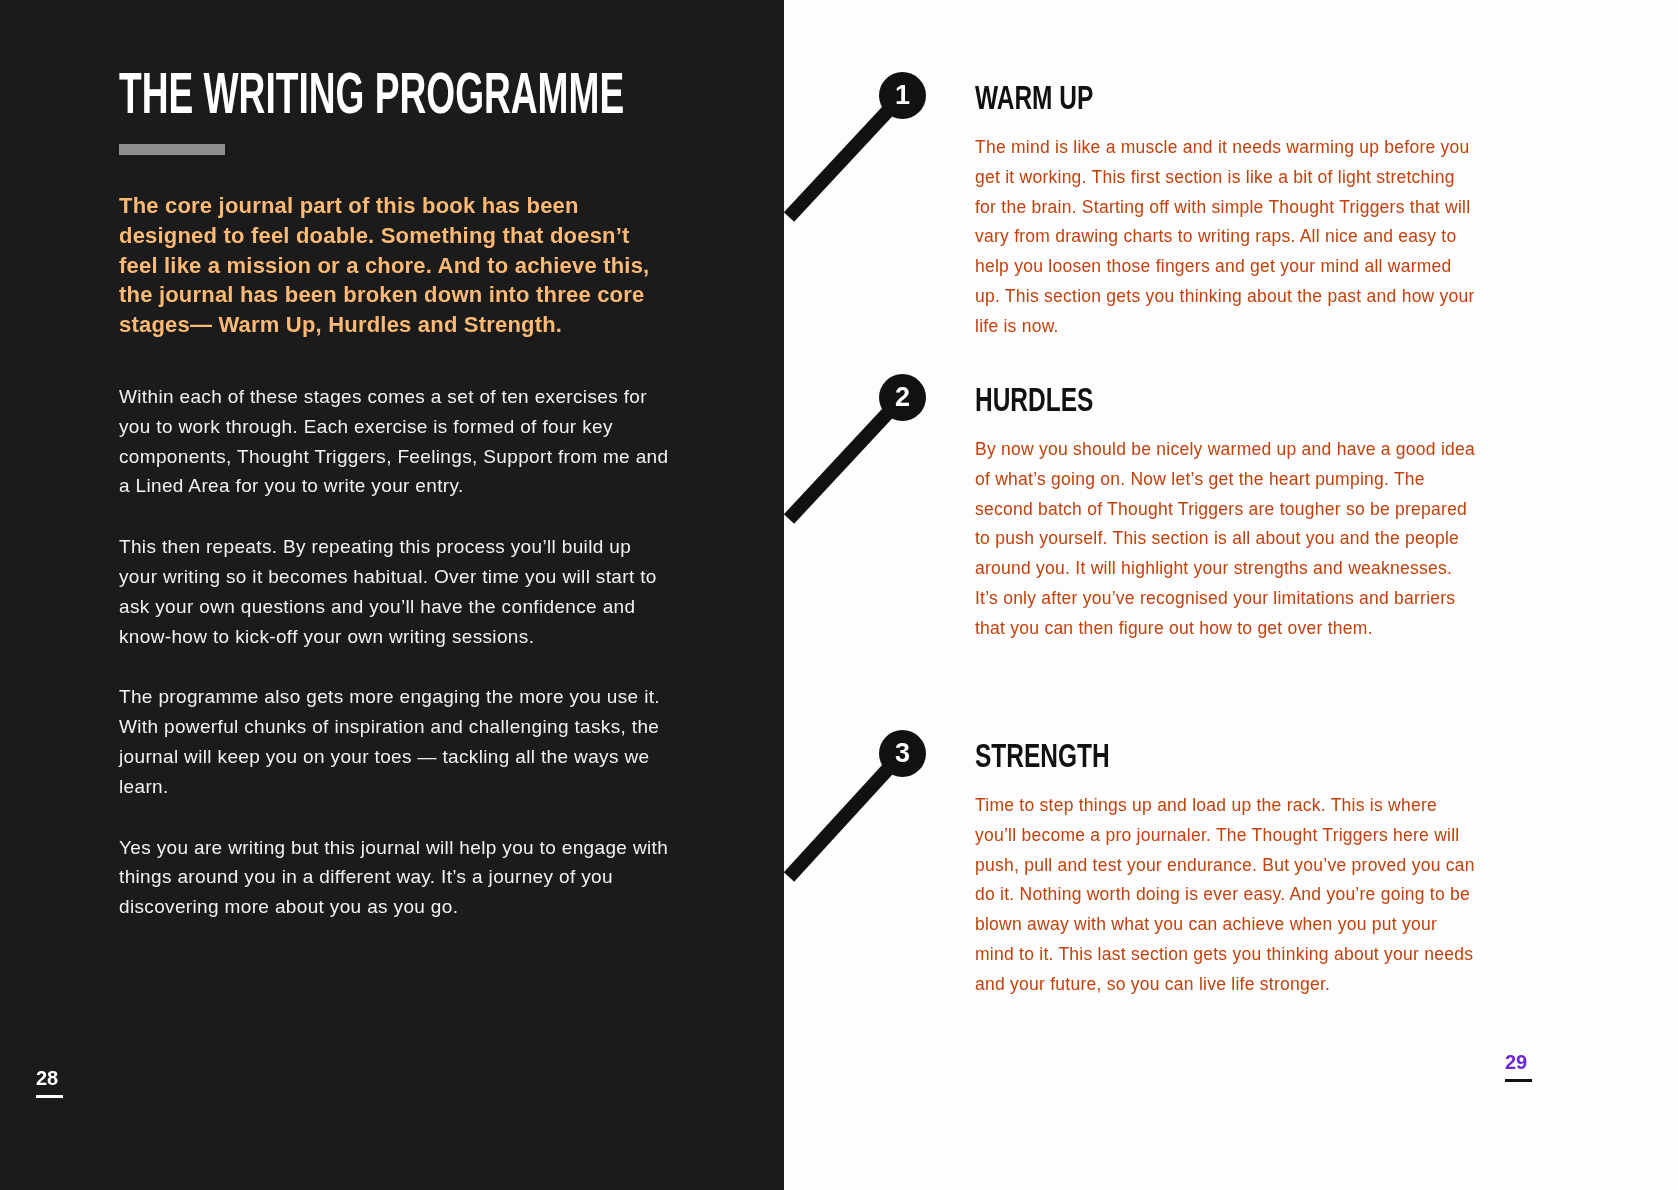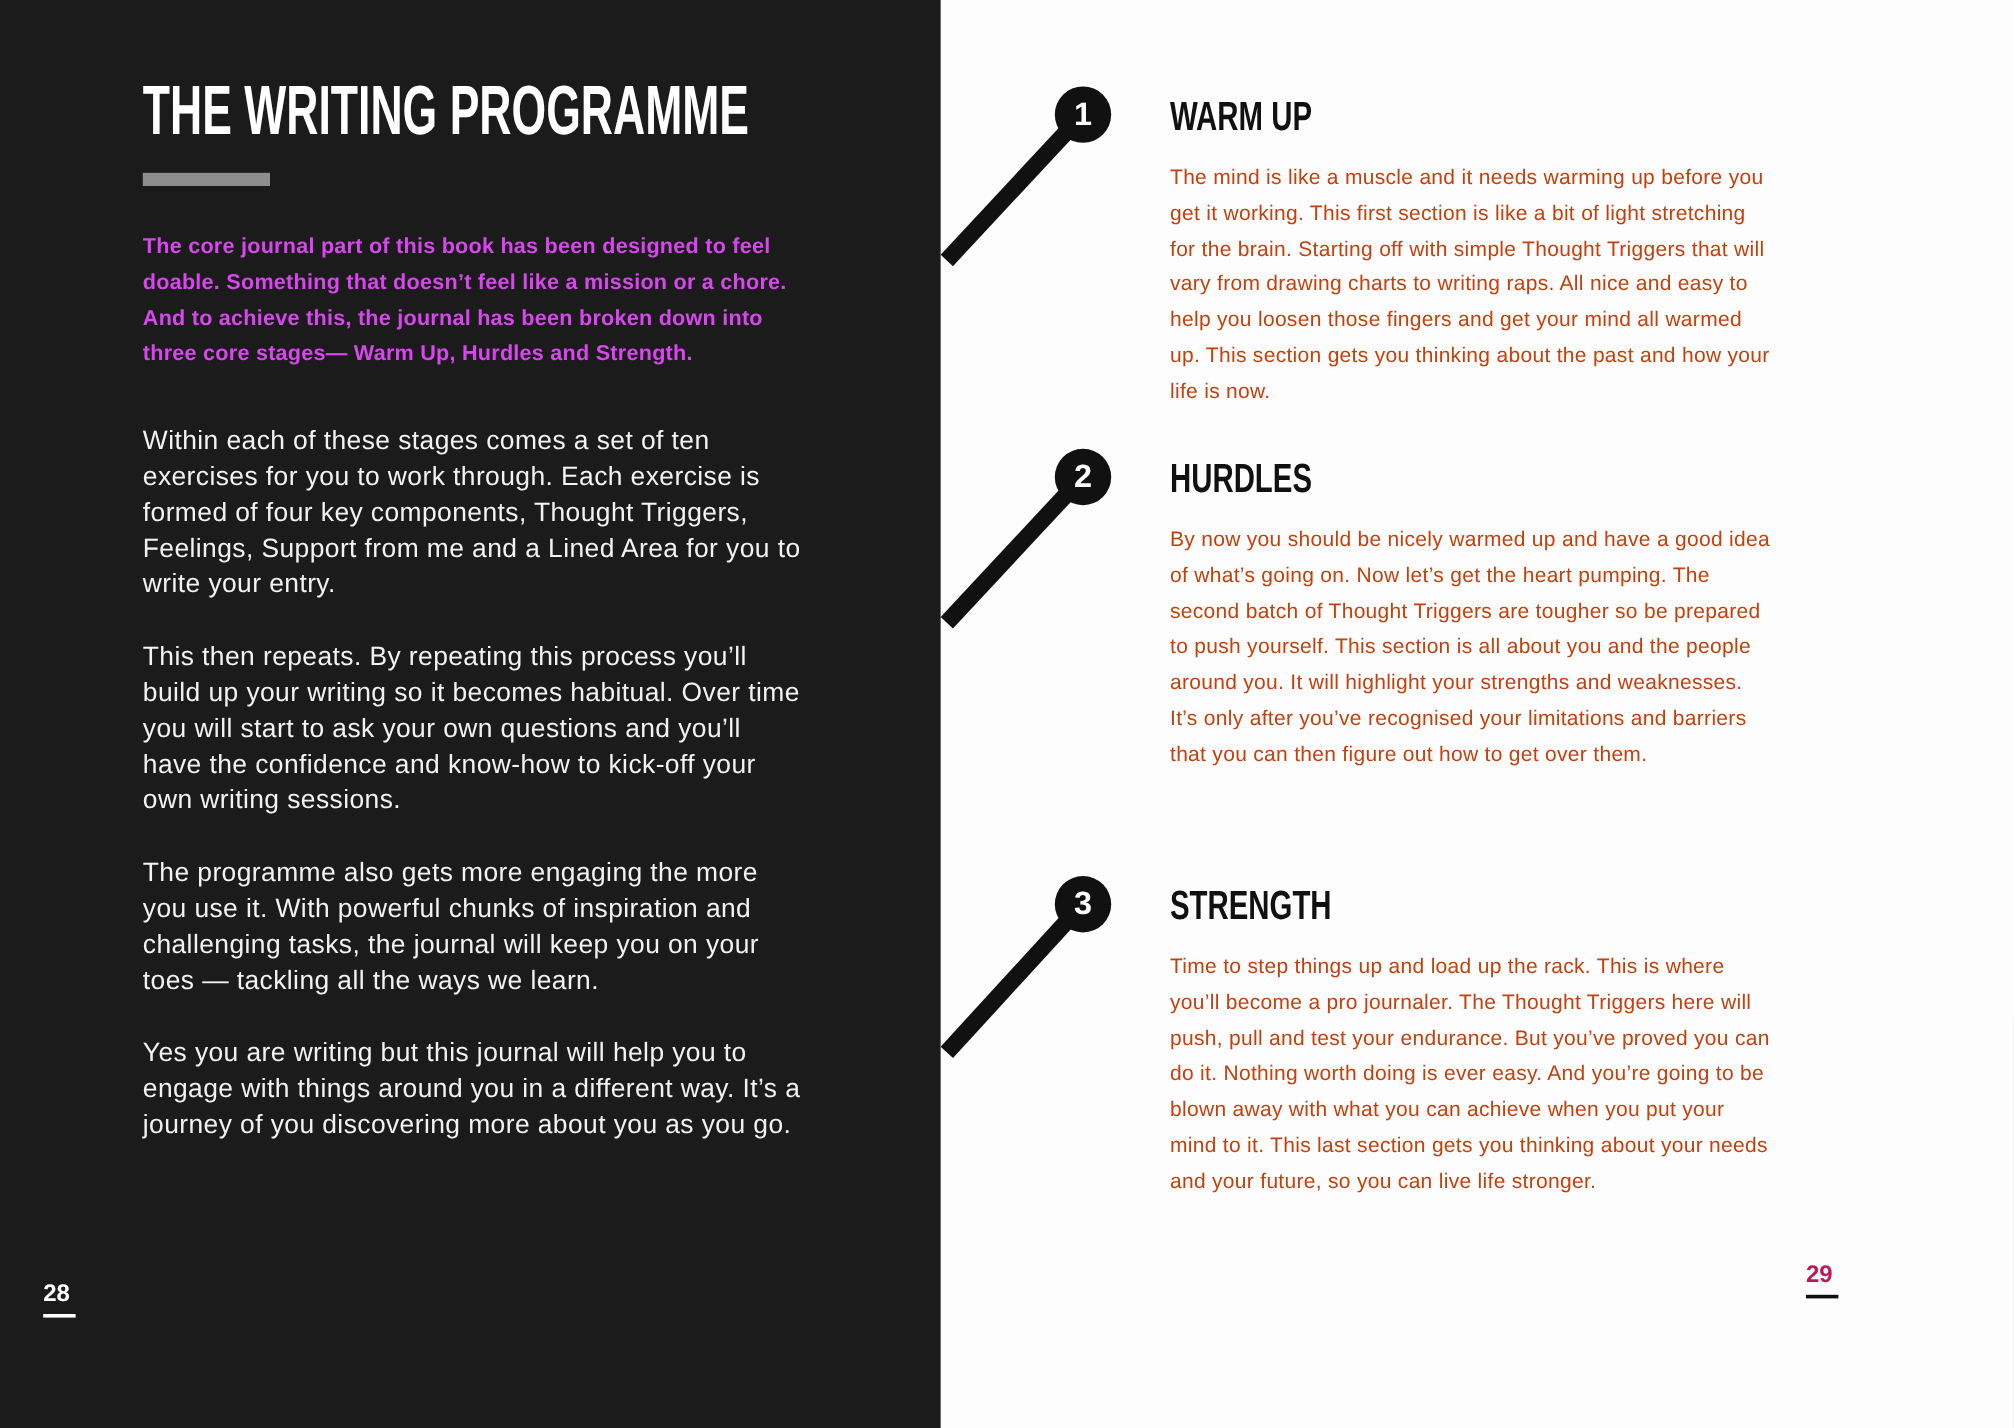--- a/index.html
+++ b/index.html
@@ -16,25 +16,25 @@
   .left-content { position:absolute; left:119px; top:64px; width:552px; }
   h1.book-title {
     margin:0; font-size:58px; font-weight:bold; line-height:58px;
     letter-spacing:0px; white-space:nowrap; color:#ffffff;
     transform:scaleX(0.64); transform-origin:left top;
   }
   .title-bar {
     width:106px; height:11px; background:#8e8e8e; margin-top:22px;
   }
   p.intro {
-    margin:36px 0 0 0; font-size:18px; font-weight:bold;
-    line-height:29.8px; letter-spacing:0.2px; color:#d946ef;
+    margin:36px 0 0 0; font-size:22px; font-weight:bold;
+    line-height:29.8px; letter-spacing:0.2px; color:#fdba74;
   }
   p.body-left {
-    margin:31px 0 0 0; font-size:22px; line-height:29.8px;
+    margin:31px 0 0 0; font-size:19px; line-height:29.8px;
     letter-spacing:0.35px; color:#f2f2f2;
   }
   p.body-left.first { margin-top:42px; }
   
   .page-right {
     position:absolute; left:784px; top:0; width:894px; height:1190px;
     background:#fdfdfd; color:#1f1f1f;
   }
   .section { position:absolute; left:95px; width:600px; z-index:2; }
   .section-1 { top:72px; }
@@ -62,21 +62,21 @@
     z-index:1; pointer-events:none;
   }
   
   .page-num {
     position:absolute; top:1050px; font-size:20px; font-weight:bold;
     line-height:24px; z-index:3;
   }
   .page-num .rule { width:27px; height:3px; margin-top:5px; }
   .page-num-left { left:36px; color:#ffffff;margin-top:16px; }
   .page-num-left .rule { background:#ffffff; }
-  .page-num-right { left:1505px; color:#be185d; }
+  .page-num-right { left:1505px; color:#6d28d9; }
   .page-num-right .rule { background:#111111; }
 </style>
 </head>
 <body>
 
 <div class="spread">
 
   <svg class="connectors" viewBox="0 0 1678 1190" xmlns="http://www.w3.org/2000/svg">
     <line x1="898" y1="100" x2="789" y2="217" stroke="#111111" stroke-width="14"></line>
     <line x1="898" y1="402" x2="789" y2="519" stroke="#111111" stroke-width="14"></line>

